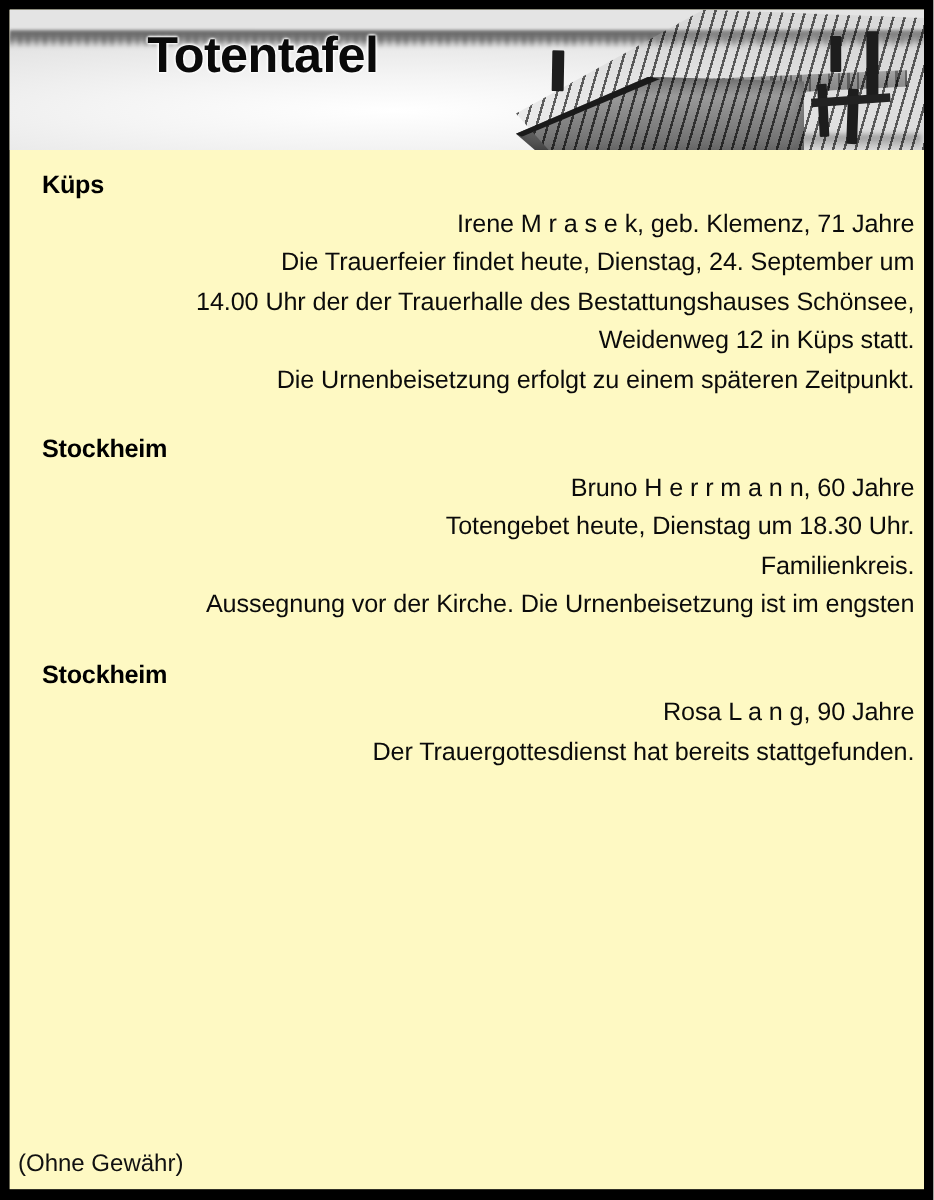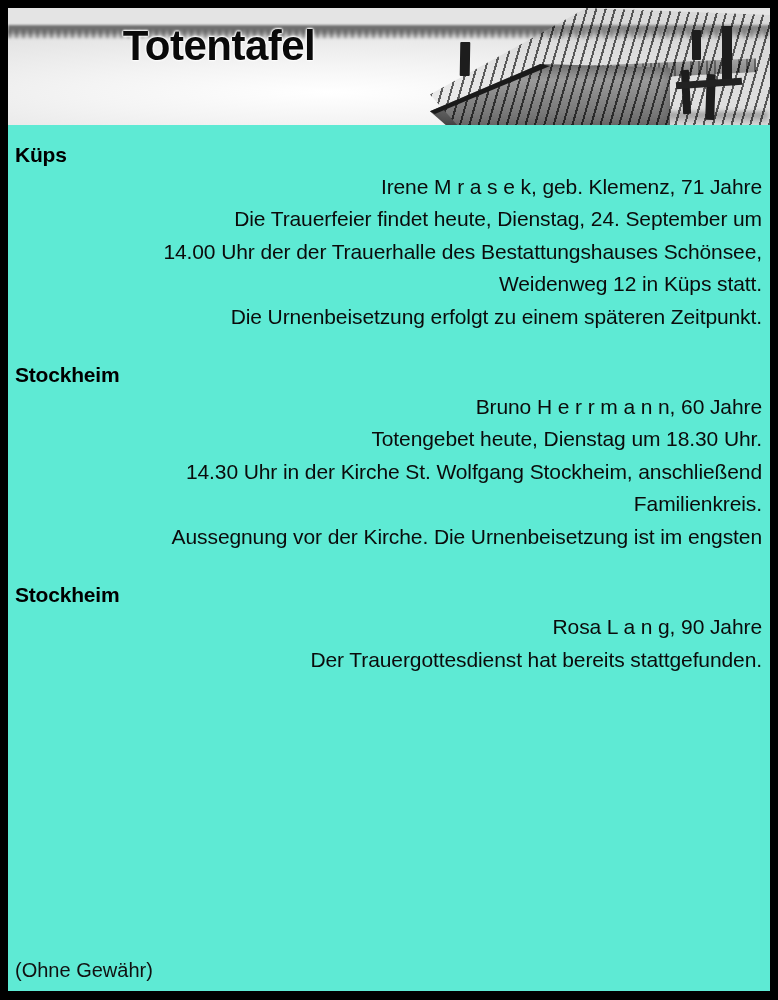--- a/index.html
+++ b/index.html
@@ -16,21 +16,21 @@
     height: 1000px;
     background: #000000;
     box-sizing: border-box;
     padding: 8px 8px 9px 8px;
     overflow: hidden;
   }
   .sheet {
     position: relative;
     width: 100%;
     height: 100%;
-    background: #5eead4;
+    background: #fef9c3;
     box-sizing: border-box;
     overflow: hidden;
   }
 
   
   .masthead {
     position: relative;
     width: 100%;
     height: 117px;
     overflow: hidden;
@@ -175,20 +175,21 @@
        1px 0 2px rgba(255,255,255,.9),
       -1px 0 2px rgba(255,255,255,.9),
        0 1px 2px rgba(255,255,255,.9),
        0 -1px 2px rgba(255,255,255,.9);
     white-space: nowrap;
   }
 
   
   .content {
     padding: 14px 8px 0 7px;
+    margin-left: 20px;
   }
   .entry { margin-bottom: 26px; }
   .entry:last-of-type { margin-bottom: 0; }
   .place {
     font-size: 21px;
     font-weight: bold;
     color: #000;
     line-height: 1.50;
     letter-spacing: -0.2px;
   }
@@ -245,21 +246,20 @@
         <div class="line">14.00 Uhr der der Trauerhalle des Bestattungshauses Schönsee,</div>
         <div class="line">Weidenweg 12 in Küps statt.</div>
         <div class="line">Die Urnenbeisetzung erfolgt zu einem späteren Zeitpunkt.</div>
       </div>
 
 
       <div class="entry">
         <div class="place">Stockheim</div>
         <div class="line">Bruno H e r r m a n n, 60 Jahre</div>
         <div class="line">Totengebet heute, Dienstag um 18.30 Uhr.</div>
-        <div class="line">14.30 Uhr in der Kirche St. Wolfgang Stockheim, anschließend</div>
         <div class="line">Familienkreis.</div>
         <div class="line">Aussegnung vor der Kirche. Die Urnenbeisetzung ist im engsten</div>
       </div>
 
       <div class="entry">
         <div class="place">Stockheim</div>
         <div class="line">Rosa L a n g, 90 Jahre</div>
         <div class="line">Der Trauergottesdienst hat bereits stattgefunden.</div>
       </div>
 

